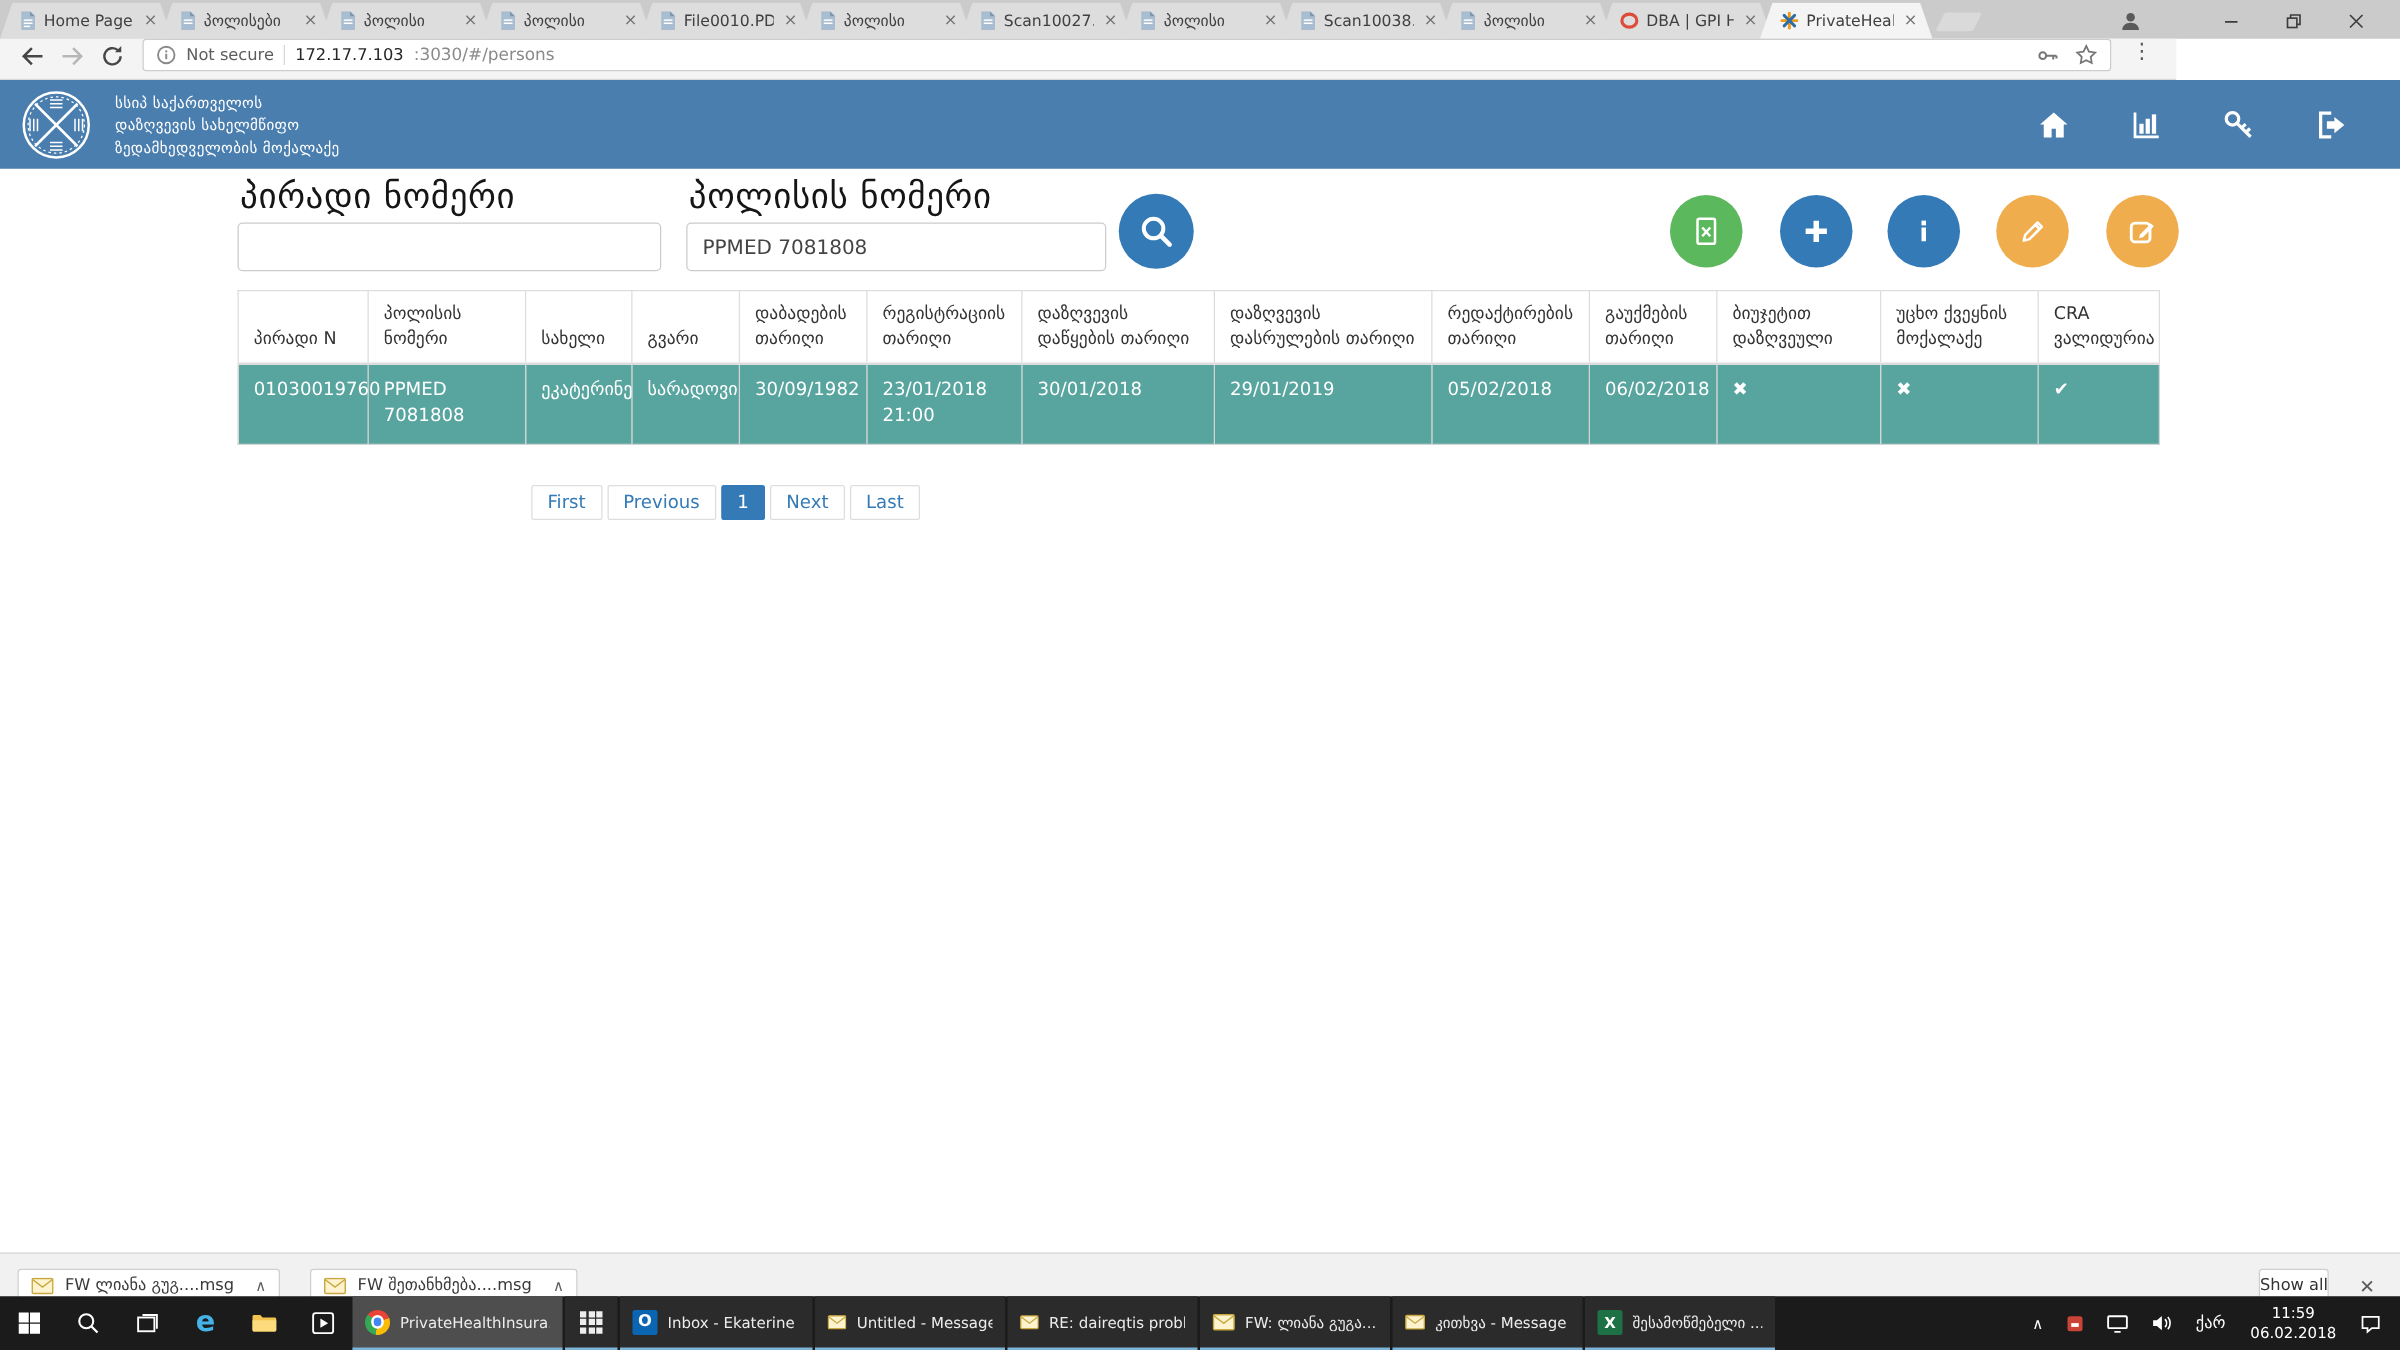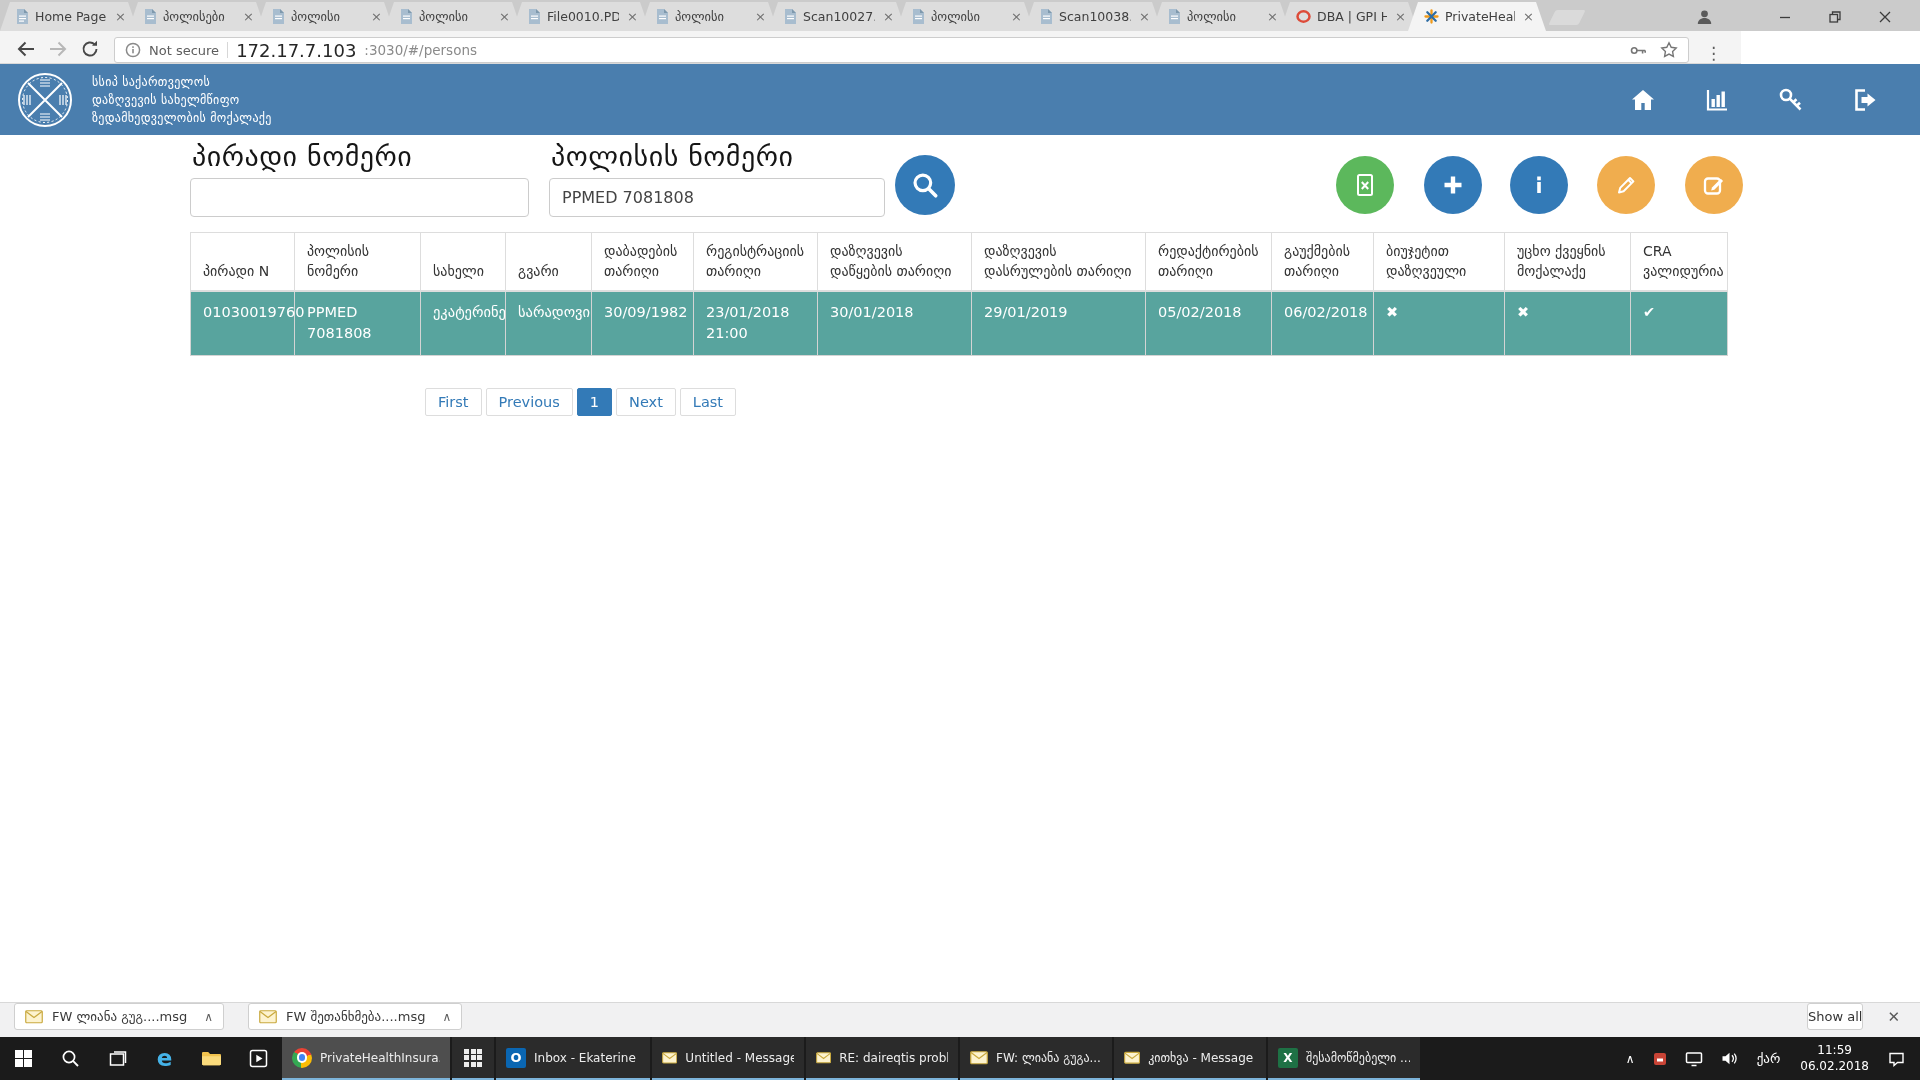--- a/index.html
+++ b/index.html
@@ -12,26 +12,26 @@
        padding:0 10px 0 16px;background:#dddddd;clip-path:polygon(10px 0,calc(100% - 10px) 0,100% 100%,0 100%)}
   .tab.active{background:#f4f4f4;z-index:4}
   .tab-label{flex:1;font-size:12.5px;color:#404040;white-space:nowrap;overflow:hidden}
   .tab-close{font-size:13px;color:#707070;line-height:1;padding:1px 2px}
   .newtab{width:30px;height:15px;background:#dadada;transform:skewX(-26deg);margin:0 0 6px 16px;border-radius:2px}
   .titlebar-right{margin-left:auto;display:flex;align-items:center;gap:0;padding-right:10px}
   .profile-btn{margin-right:46px;display:flex}
   .winctl{width:50px;height:29px;display:flex;align-items:center;justify-content:center}
 
   
-  .toolbar{position:absolute;left:0;top:31px;width:1741px;height:33px;background:#f4f4f4;display:flex;align-items:flex-end;padding:0 10px;border-bottom:1px solid #d9d9d9}
+  .toolbar{position:absolute;left:0;top:31px;width:1741px;height:33px;background:#f4f4f4;display:flex;align-items:flex-start;padding:0 10px;border-bottom:1px solid #d9d9d9}
   .navbtn{width:32px;height:28px;display:flex;align-items:center;justify-content:center}
   .omnibox{flex:1;height:26px;margin:0 8px;background:#fff;border:1px solid #cdcdcd;border-radius:3px;display:flex;align-items:center;padding:0 10px;gap:8px}
   .sec-label{font-size:13px;color:#5d5d5d;white-space:nowrap}
   .url-divider{width:1px;height:16px;background:#d7d7d7}
-  .url-host{font-size:18px;color:#262626}
+  .url-host{font-size:13px;color:#262626}
   .url-rest{font-size:13.5px;color:#8a8a8a}
   .omni-right{margin-left:auto;display:flex;align-items:center;gap:12px}
   .menu-dots{font-size:17px;color:#5c5c5c;padding:0 8px;letter-spacing:1px}
 
   
   .navbar{position:absolute;left:0;top:64px;width:1920px;height:71px;background:#4a7eae;display:flex;align-items:center;padding-left:16px}
   .org-text{margin-left:18px;color:#fff;font-size:12px;line-height:1.5;letter-spacing:.3px}
   .nav-icons{margin-left:auto;display:flex;align-items:center;gap:44px;margin-right:40px}
   .nav-ic{width:30px;height:30px;display:flex;align-items:center;justify-content:center}
 
@@ -55,21 +55,21 @@
   table.grid th{border:1px solid #ddd;border-bottom:2px solid #ddd;background:#fff;padding:8px 12px;font-size:14px;font-weight:normal;color:#333;text-align:left;vertical-align:bottom;line-height:1.45}
   table.grid td{border:1px solid #d4d4d4;background:#58a49e;color:#fff;padding:10px 12px;font-size:14.5px;vertical-align:top;line-height:1.5;height:58px}
   td.mark{color:#1e1e1e;font-weight:bold;font-size:15px}
 
   
   .pager{position:absolute;left:425px;top:388px;display:flex;gap:4px}
   .page-btn{min-width:34px;padding:5px 12px;border:1px solid #ddd;background:#fff;color:#337ab7;font-size:14.5px;text-align:center;border-radius:2px;cursor:pointer}
   .page-btn.active{background:#337ab7;border-color:#337ab7;color:#fff}
 
   
-  .shelf{position:absolute;left:0;top:1002px;width:1920px;height:52px;background:#f1f1f2;border-top:1px solid #d8d8d8;display:flex;align-items:flex-start;padding:0 14px}
+  .shelf{position:absolute;left:0;top:1002px;width:1920px;height:52px;background:#f1f1f2;border-top:1px solid #d8d8d8;display:flex;align-items:center;padding:0 14px}
   .shelf-item{display:flex;align-items:center;gap:9px;background:#fff;border:1px solid #cfcfcf;border-radius:3px;height:27px;padding:0 10px;margin-right:24px;cursor:pointer}
   .fname{font-size:13px;color:#3a3a3a;white-space:nowrap}
   .chev{color:#5f5f5f;font-size:12px;margin-left:8px}
   .shelf-right{margin-left:auto;display:flex;align-items:center;gap:18px}
   .showall{height:27px;padding:0 0;background:#fff;border:1px solid #cfcfcf;border-radius:3px;font-size:13px;color:#333;display:flex;align-items:center;cursor:pointer}
   .shelf-x{font-size:15px;color:#5a5a5a;padding:0 6px;cursor:pointer}
 
   
   .taskbar{position:absolute;left:0;top:1037px;width:1920px;height:43px;background:#1b1b1b;display:flex;align-items:stretch}
   .tb-btn{width:47px;display:flex;align-items:center;justify-content:center}

